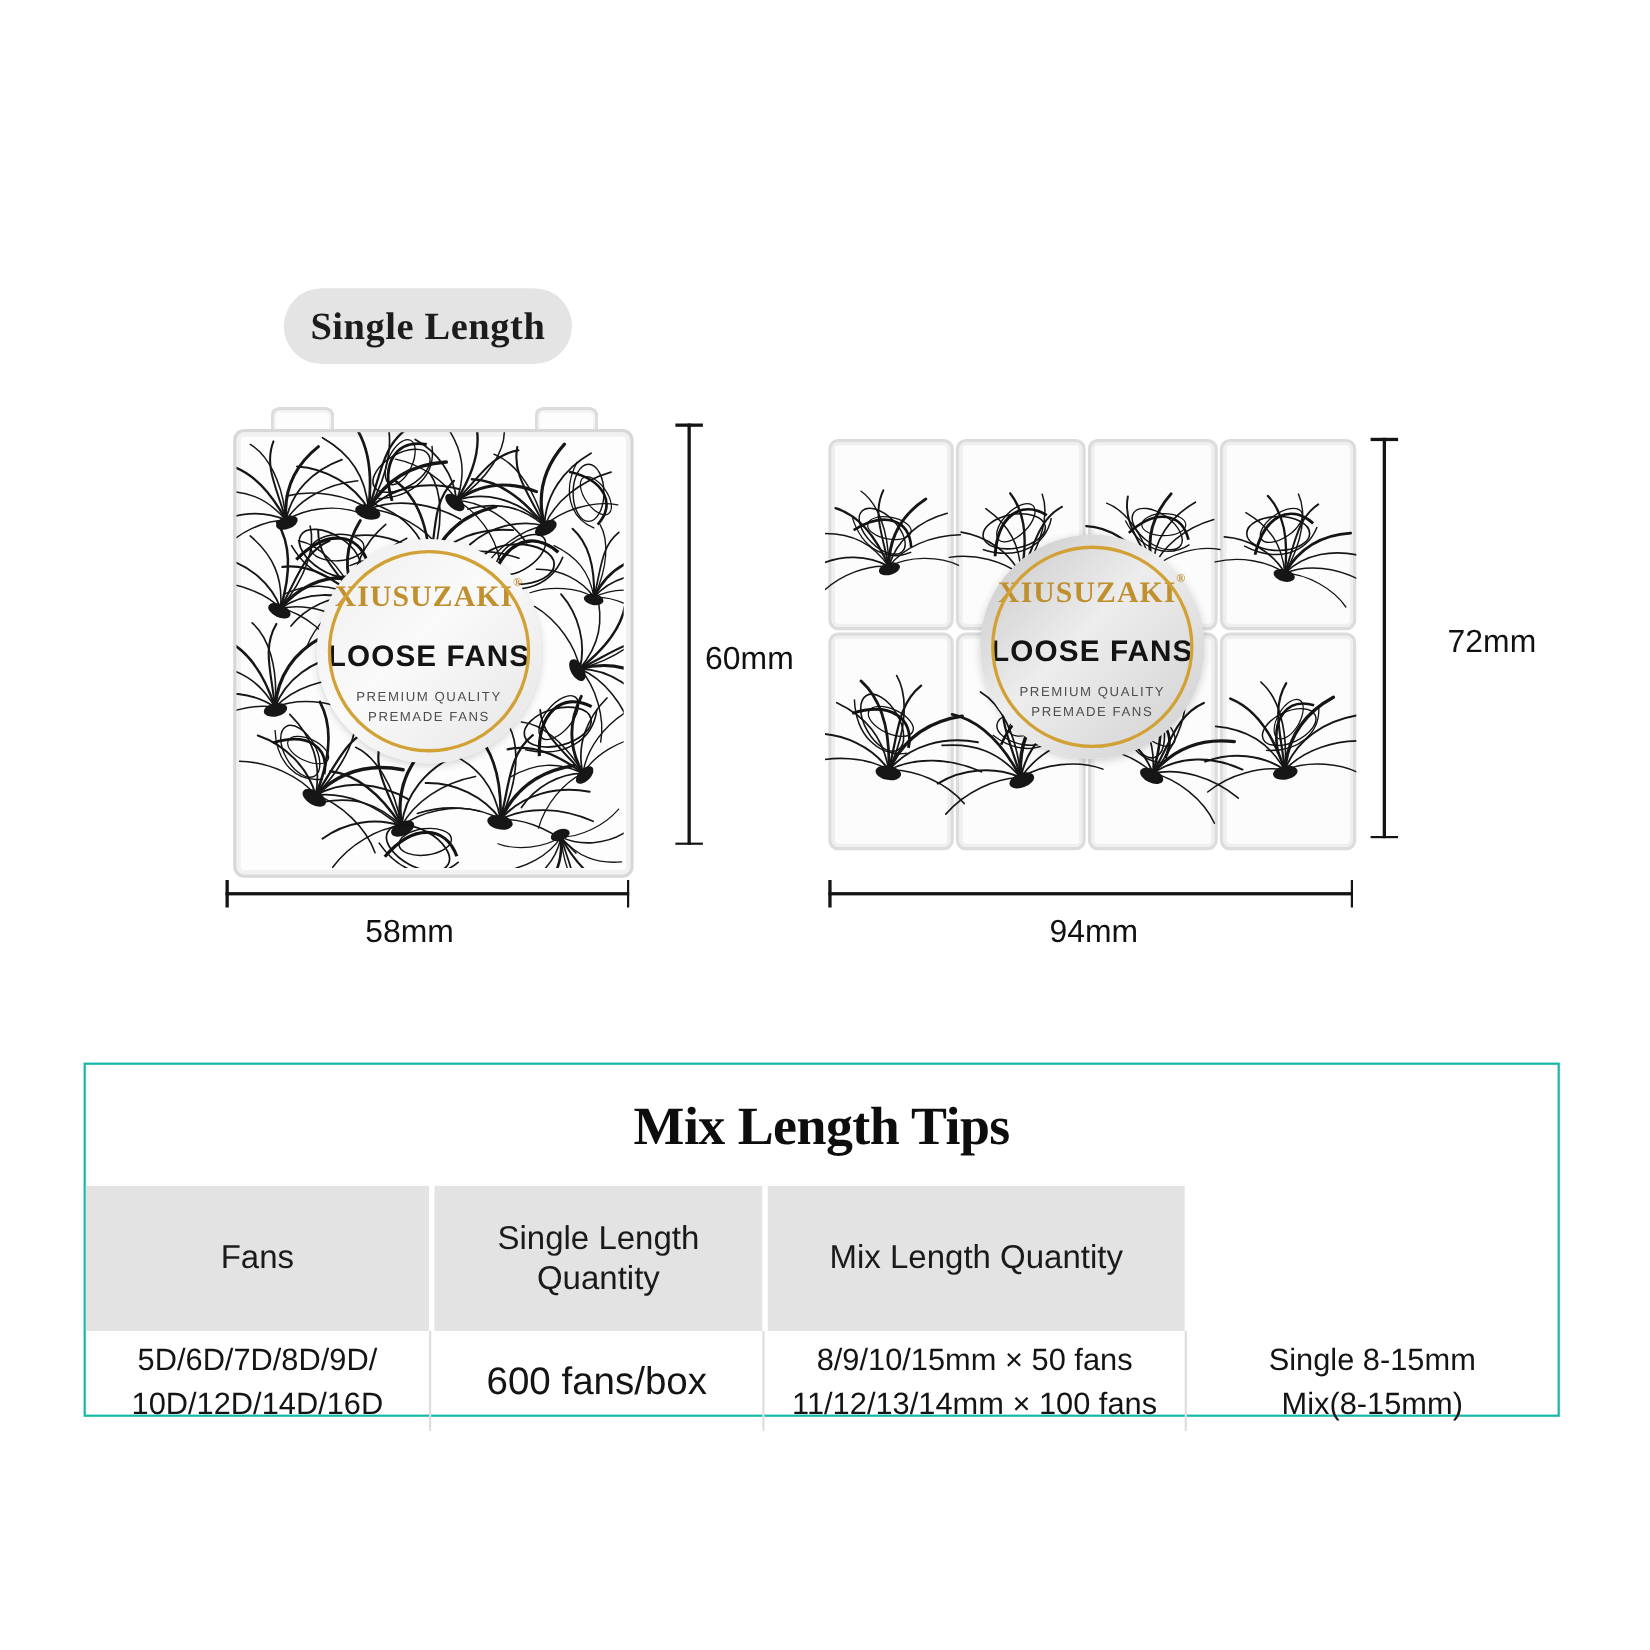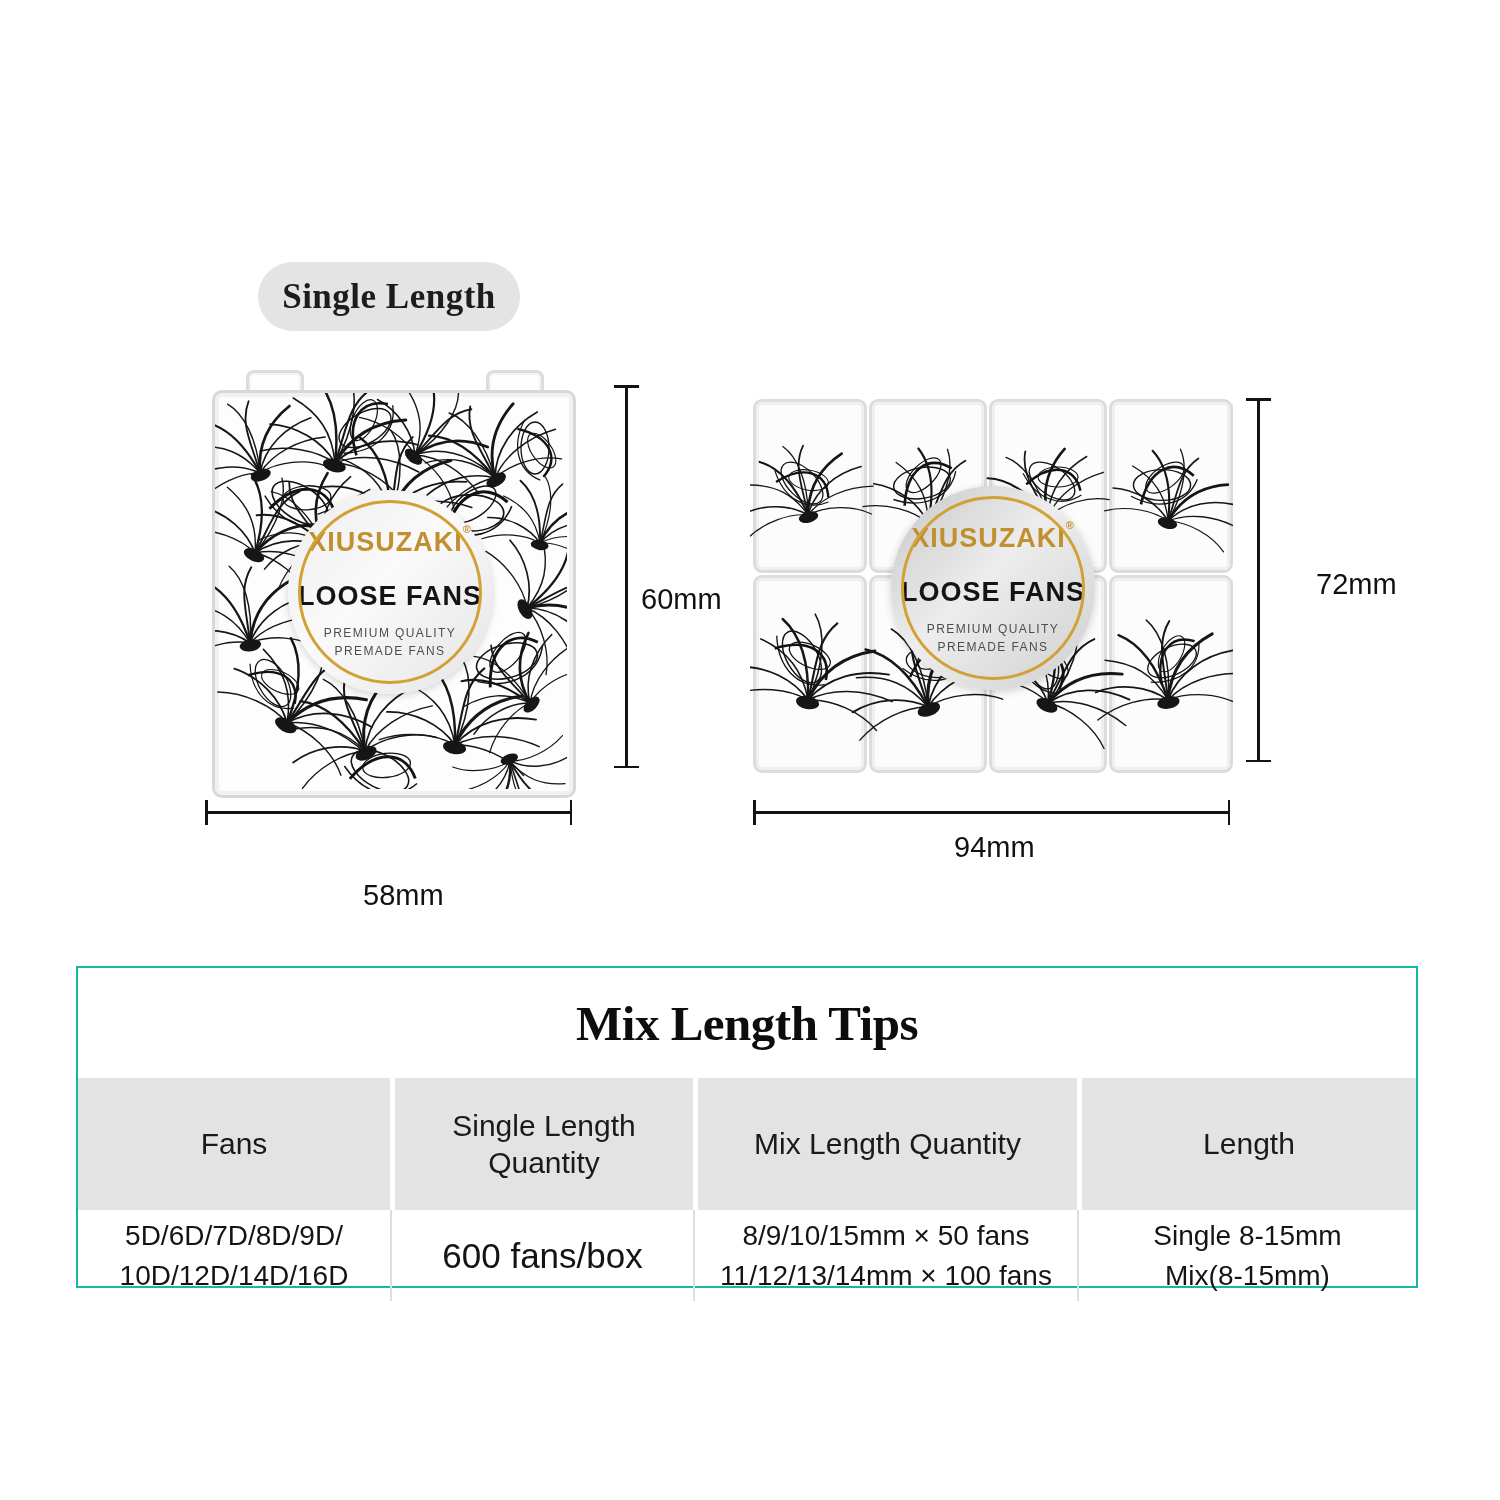--- a/index.html
+++ b/index.html
@@ -42,21 +42,21 @@
     display:flex;flex-direction:column;align-items:center;justify-content:center;
     text-align:center;box-shadow:0 2px 8px rgba(0,0,0,.18);
   }
   .label-circle.light{background:linear-gradient(135deg,#ededed 0%,#fafafa 45%,#e4e4e4 100%);}
   .label-circle.silver{background:linear-gradient(135deg,#c6c6c6 0%,#ededed 45%,#cfcfcf 100%);}
   .label-circle .ring{
     position:absolute;left:10px;top:10px;right:10px;bottom:10px;
     border:3px solid #d2a136;border-radius:50%;pointer-events:none;
   }
   .brand{
-    font-family:Liberation Sans, sans-serif;font-weight:bold;font-size:27px;
+    font-family:Liberation Serif, serif;font-weight:bold;font-size:27px;
     color:#c08f2e;letter-spacing:1px;line-height:1;margin-bottom:27px;white-space:nowrap;
   }
   .brand sup{font-size:11px;vertical-align:18px;}
   .label-name{font-weight:bold;font-size:27px;color:#141414;letter-spacing:1px;line-height:1;margin-bottom:14px;}
   .tagline{font-size:12px;color:#4d4d4d;letter-spacing:1.4px;line-height:1.5;font-weight:normal;}
 
   
   .vline{position:absolute;width:2.5px;background:#141414;}
   .vline::before,.vline::after{
     content:"";position:absolute;left:-11px;width:25px;height:2.5px;background:#141414;
@@ -162,21 +162,21 @@
     <div class="label-name">LOOSE FANS</div>
     <div class="tagline">
       <span style="display:block">PREMIUM QUALITY</span>
       <span style="display:block">PREMADE FANS</span>
     </div>
   </div>
 
   <div class="vline" style="left:625px;top:385px;height:383px;"></div>
   <div class="dim-label" style="left:641px;top:583px;">60mm</div>
   <div class="hline" style="left:205px;top:811px;width:367px;"></div>
-  <div class="dim-label" style="left:363px;top:831px;margin-top:48px;">58mm</div>
+  <div class="dim-label" style="left:332px;top:831px;">58mm</div>
 
   <div class="cell" style="left:753px;top:399px;width:108px;height:168px;"></div>
   <div class="cell" style="left:869px;top:399px;width:112px;height:168px;"></div>
   <div class="cell" style="left:989px;top:399px;width:112px;height:168px;"></div>
   <div class="cell" style="left:1109px;top:399px;width:118px;height:168px;"></div>
   <div class="cell" style="left:753px;top:575px;width:108px;height:192px;"></div>
   <div class="cell" style="left:869px;top:575px;width:112px;height:192px;"></div>
   <div class="cell" style="left:989px;top:575px;width:112px;height:192px;"></div>
   <div class="cell" style="left:1109px;top:575px;width:118px;height:192px;"></div>
 
@@ -213,21 +213,20 @@
   <div class="dim-label" style="left:1316px;top:568px;">72mm</div>
   <div class="hline" style="left:753px;top:811px;width:477px;"></div>
   <div class="dim-label" style="left:954px;top:831px;">94mm</div>
 
   <div class="spec-table">
     <div class="t-title">Mix Length Tips</div>
     <div class="t-head">
       <div class="th">Fans</div>
       <div class="th sep">Single Length Quantity</div>
       <div class="th sep">Mix Length Quantity</div>
-      <div class="th sep">Length</div>
     </div>
     <div class="t-row">
       <div class="td">
         <span>5D/6D/7D/8D/9D/</span>
         <span>10D/12D/14D/16D</span>
       </div>
       <div class="td sep big">600 fans/box</div>
       <div class="td sep">
         <span>8/9/10/15mm × 50 fans</span>
         <span>11/12/13/14mm × 100 fans</span>

